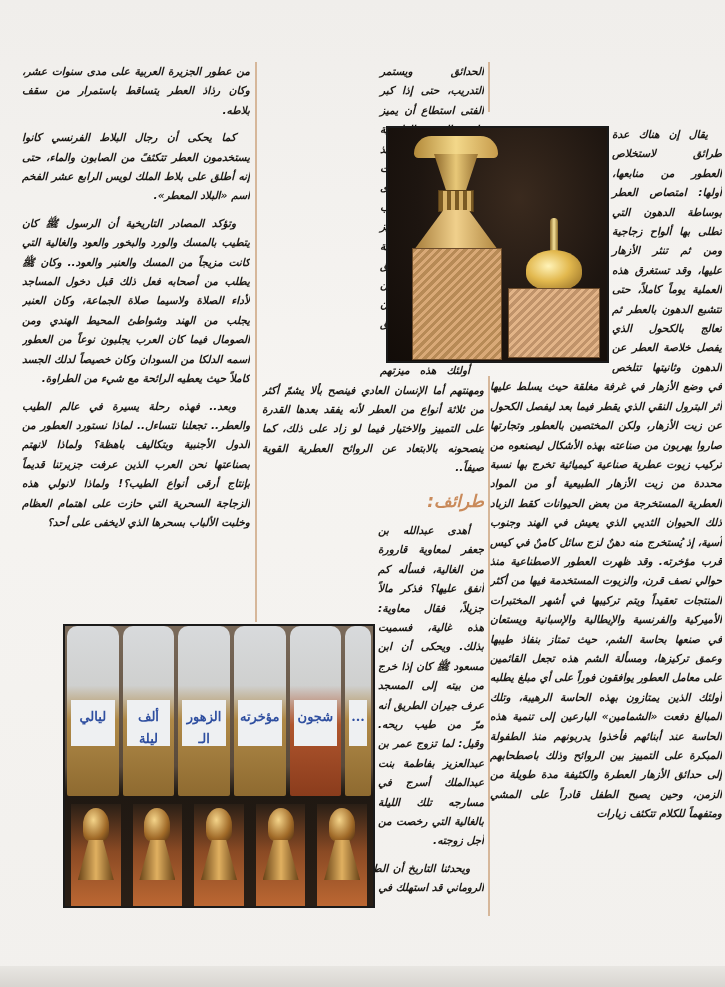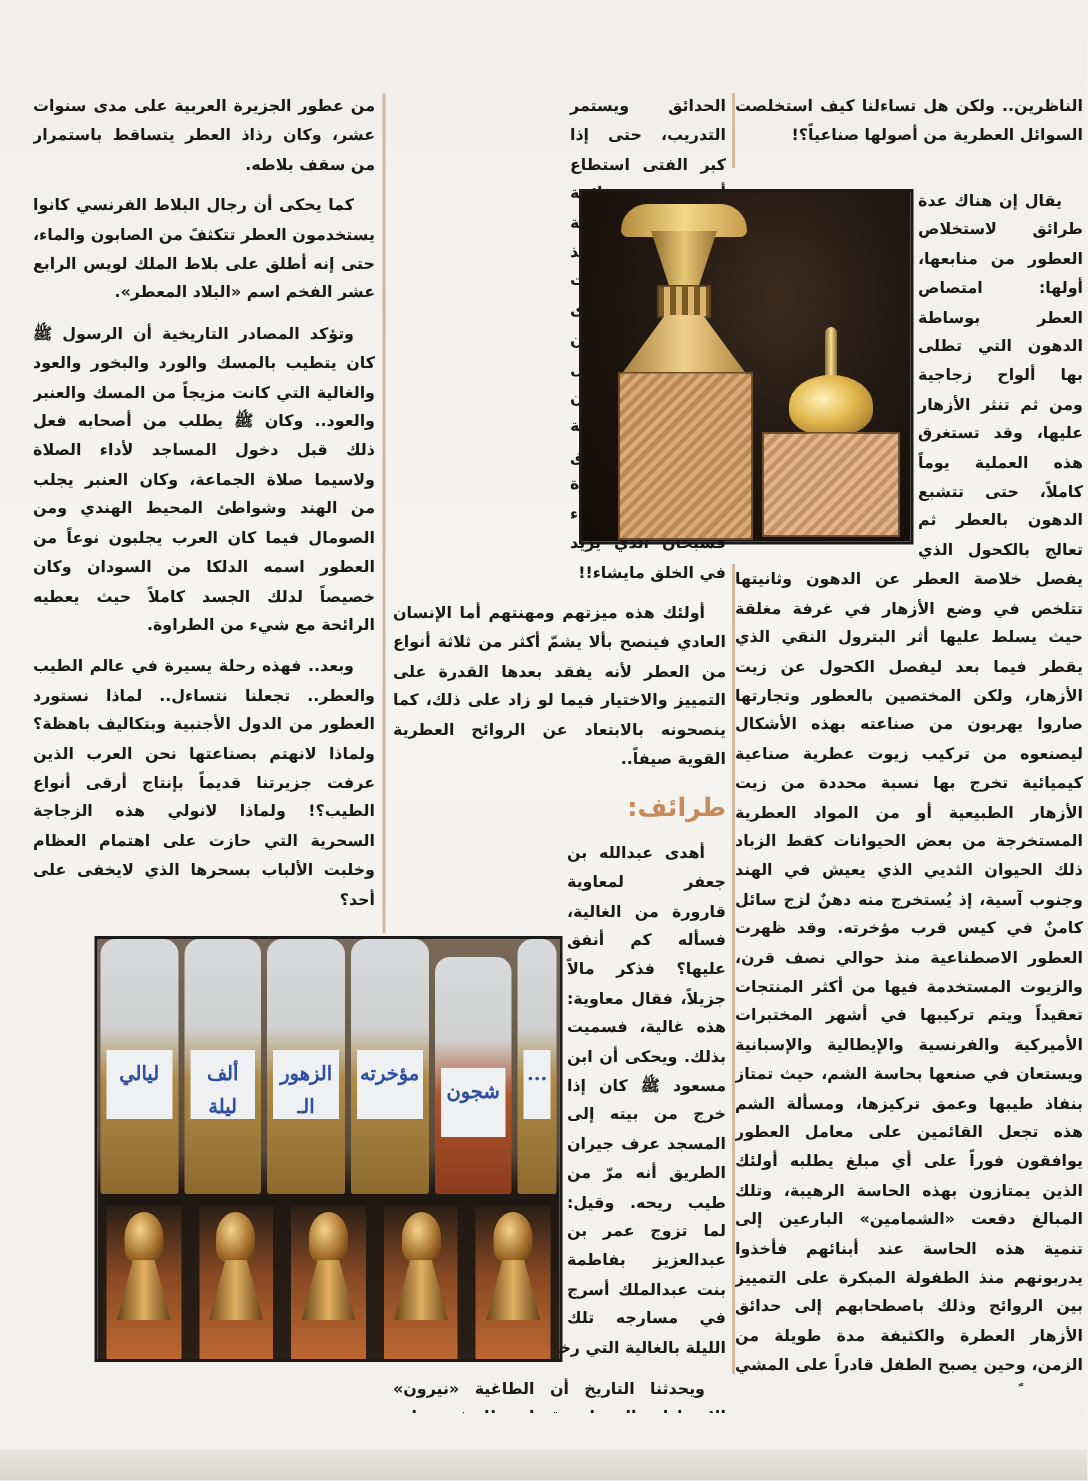--- a/index.html
+++ b/index.html
@@ -15,20 +15,21 @@
     background: linear-gradient(180deg, #f0eeeb 0%, #f6f4f1 40%, #f2f0ed 100%);
   }
   .col {
     position: absolute;
     direction: rtl;
     text-align: justify;
     font-size: 10.6px;
     line-height: 19.4px;
     font-weight: bold;
     color: #1c1915;
+    font-style: italic;
   }
   .col p { margin-bottom: 8px; text-indent: 14px; }
   .col p.noindent { text-indent: 0; }
   .divider {
     position: absolute; width: 2px; background: #d6b79a;
   }
   .photo {
     position: absolute;
     border: 2px solid #1a1a1a;
     overflow: hidden;
@@ -102,21 +103,21 @@
   .jar .label {
     position: absolute; left: 4px; right: 4px; top: 74px; height: 46px;
     background: #eef0f2;
     color: #2f4fa0;
     font-family: "DejaVu Serif", serif;
     font-size: 13px; font-weight: bold;
     direction: rtl; text-align: center;
     line-height: 22px; overflow: hidden;
     padding-top: 6px;
   }
-  .jar.red { background: linear-gradient(180deg, #d8dadc 0%, #cfd0cf 35%, #b0562e 58%, #8a3c1c 100%); margin-top: 12px; }
+  .jar.red { background: linear-gradient(180deg, #d8dadc 0%, #cfd0cf 35%, #b0562e 58%, #8a3c1c 100%); }
   .stopper {
     flex: 1; position: relative; margin: 0 6px;
     background: linear-gradient(180deg, #2a1f16 0%, #8a4a24 45%, #c06a34 100%);
   }
   .stopper::before {
     content: ""; position: absolute; left: 50%; top: 4px; width: 26px; height: 34px;
     margin-left: -13px;
     background: radial-gradient(ellipse at 40% 35%, #f4d48a 0%, #a06a28 60%, #4a2a10 100%);
     border-radius: 50% 50% 30% 30%;
   }
@@ -148,23 +149,20 @@
   .footer-bar {
     position: absolute; left: 0; top: 966px; width: 725px; height: 21px;
     background: linear-gradient(180deg, #e8e6e2, #d8d5d0);
   }
 </style>
 </head>
 <body>
 
 <div class="page">
 
-  <div class="col" style="left:490px; top:62px; width:232px;">
-    <p class="noindent">الناظرين.. ولكن هل تساءلنا كيف استخلصت السوائل العطرية من أصولها صناعياً؟!</p>
-  </div>
 
   <div class="col" style="left:490px; top:125px; width:232px; height:800px; overflow:hidden;">
     <div style="float:left; width:122px; height:240px;"></div>
     <p>يقال إن هناك عدة طرائق لاستخلاص العطور من منابعها، أولها: امتصاص العطر بوساطة الدهون التي تطلى بها ألواح زجاجية ومن ثم تنثر الأزهار عليها، وقد تستغرق هذه العملية يوماً كاملاً، حتى تتشبع الدهون بالعطر ثم تعالج بالكحول الذي يفصل خلاصة العطر عن الدهون وثانيتها تتلخص في وضع الأزهار في غرفة مغلقة حيث يسلط عليها أثر البترول النقي الذي يقطر فيما بعد ليفصل الكحول عن زيت الأزهار، ولكن المختصين بالعطور وتجارتها صاروا يهربون من صناعته بهذه الأشكال ليصنعوه من تركيب زيوت عطرية صناعية كيميائية تخرج بها نسبة محددة من زيت الأزهار الطبيعية أو من المواد العطرية المستخرجة من بعض الحيوانات كقط الزباد ذلك الحيوان الثديي الذي يعيش في الهند وجنوب آسية، إذ يُستخرج منه دهنٌ لزج سائل كامنٌ في كيس قرب مؤخرته. وقد ظهرت العطور الاصطناعية منذ حوالي نصف قرن، والزيوت المستخدمة فيها من أكثر المنتجات تعقيداً ويتم تركيبها في أشهر المختبرات الأميركية والفرنسية والإيطالية والإسبانية ويستعان في صنعها بحاسة الشم، حيث تمتاز بنفاذ طيبها وعمق تركيزها، ومسألة الشم هذه تجعل القائمين على معامل العطور يوافقون فوراً على أي مبلغ يطلبه أولئك الذين يمتازون بهذه الحاسة الرهيبة، وتلك المبالغ دفعت «الشمامين» البارعين إلى تنمية هذه الحاسة عند أبنائهم فأخذوا يدربونهم منذ الطفولة المبكرة على التمييز بين الروائح وذلك باصطحابهم إلى حدائق الأزهار العطرة والكثيفة مدة طويلة من الزمن، وحين يصبح الطفل قادراً على المشي ومتفهماً للكلام تتكثف زيارات</p>
   </div>
 
   <div class="divider" style="left:488px; top:62px; height:50px;"></div>
   <div class="divider" style="left:488px; top:376px; height:540px;"></div>
 
   <div class="col" style="left:262px; top:62px; width:222px; height:880px; overflow:hidden;">

